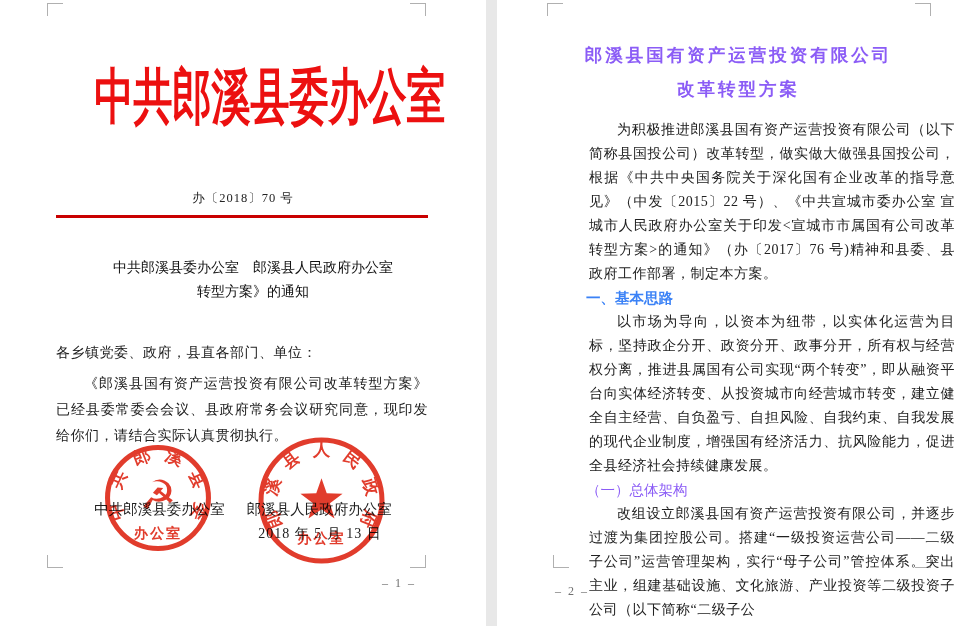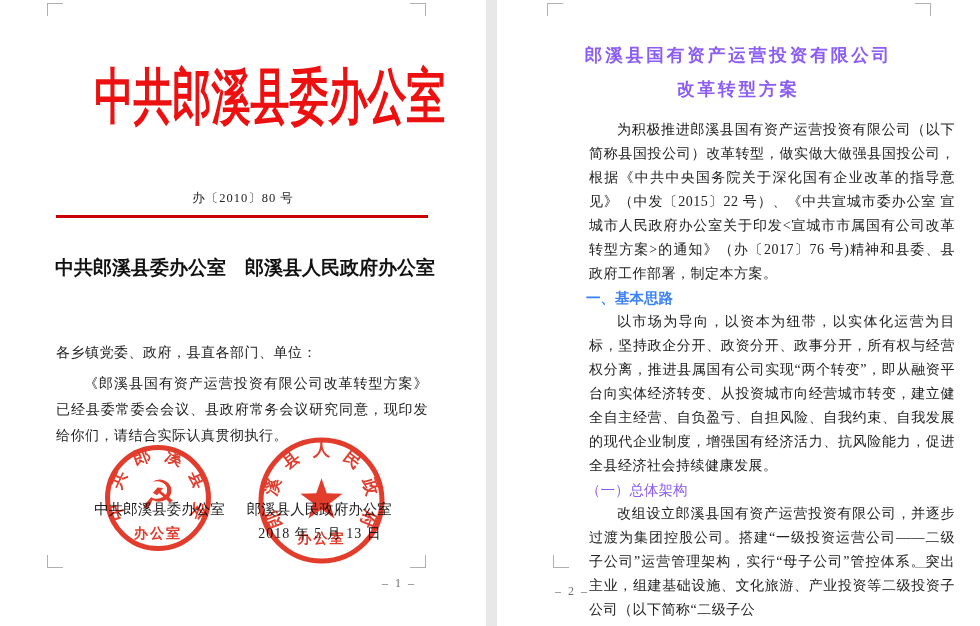--- a/index.html
+++ b/index.html
@@ -27,22 +27,22 @@
   .mark.bl{border-bottom:1px solid var(--boundary-mark);border-left:1px solid var(--boundary-mark);}
   .mark.br{border-bottom:1px solid var(--boundary-mark);border-right:1px solid var(--boundary-mark);}
 
   
   .p1-header{position:absolute;top:64px;left:0;width:100%;text-align:center;
     color:var(--header-red);font-weight:bold;font-size:60px;line-height:66px;white-space:nowrap;}
   .p1-header span{display:inline-block;transform:scaleX(.65);transform-origin:center;}
   .p1-docnum{position:absolute;top:190px;left:0;width:100%;text-align:center;
     font-size:12.5px;letter-spacing:1px;color:#232323;}
   .p1-rule{position:absolute;top:215px;left:56px;width:372px;height:3px;background:var(--rule-red);}
-  .p1-title{position:absolute;top:256px;left:32px;width:426px;text-align:center;
-    font-weight:bold;font-size:19px;line-height:24px;color:#111;}
+  .p1-title{position:absolute;top:256px;left:40px;width:426px;text-align:center;
+    font-weight:normal;font-size:14px;line-height:24px;color:#111;}
   .p1-salutation{position:absolute;top:344px;left:56px;width:372px;
     font-size:14px;letter-spacing:.5px;}
   .p1-body{position:absolute;top:371px;left:56px;width:372px;
     font-size:14px;letter-spacing:.5px;line-height:26px;text-align:justify;text-indent:2em;}
   .p1-signers{position:absolute;top:500px;left:0;width:100%;display:flex;
     justify-content:center;gap:22px;font-size:14.5px;}
   .p1-date{position:absolute;top:525px;left:235px;width:170px;text-align:center;
     font-size:14px;letter-spacing:1px;}
   .seal{position:absolute;mix-blend-mode:multiply;opacity:.92;}
   .seal-party{top:444px;left:104px;width:108px;height:108px;}
@@ -73,25 +73,26 @@
   <div class="page page1">
     <div class="mark tl" style="top:3px;left:47px;"></div>
     <div class="mark tr" style="top:3px;left:410px;"></div>
     <div class="mark bl" style="top:555px;left:47px;"></div>
     <div class="mark br" style="top:555px;left:410px;"></div>
 
     <div class="p1-header">
       <span>中共郎溪县委办公室</span>
     </div>
 
-    <div class="p1-docnum">办〔2010〕80 号</div>
+    <div class="p1-docnum">办〔2018〕70 号</div>
     <div class="p1-rule"></div>
 
     <div class="p1-title">
       <div>中共郎溪县委办公室　郎溪县人民政府办公室</div>
+      <div>转型方案》的通知</div>
     </div>
 
     <div class="p1-salutation">各乡镇党委、政府，县直各部门、单位：</div>
     <div class="p1-body">《郎溪县国有资产运营投资有限公司改革转型方案》已经县委常委会会议、县政府常务会议研究同意，现印发给你们，请结合实际认真贯彻执行。</div>
 
     <div class="p1-signers">
       <span>中共郎溪县委办公室</span>
       <span>郎溪县人民政府办公室</span>
     </div>
     <div class="p1-date">2018 年 5 月 13 日</div>

